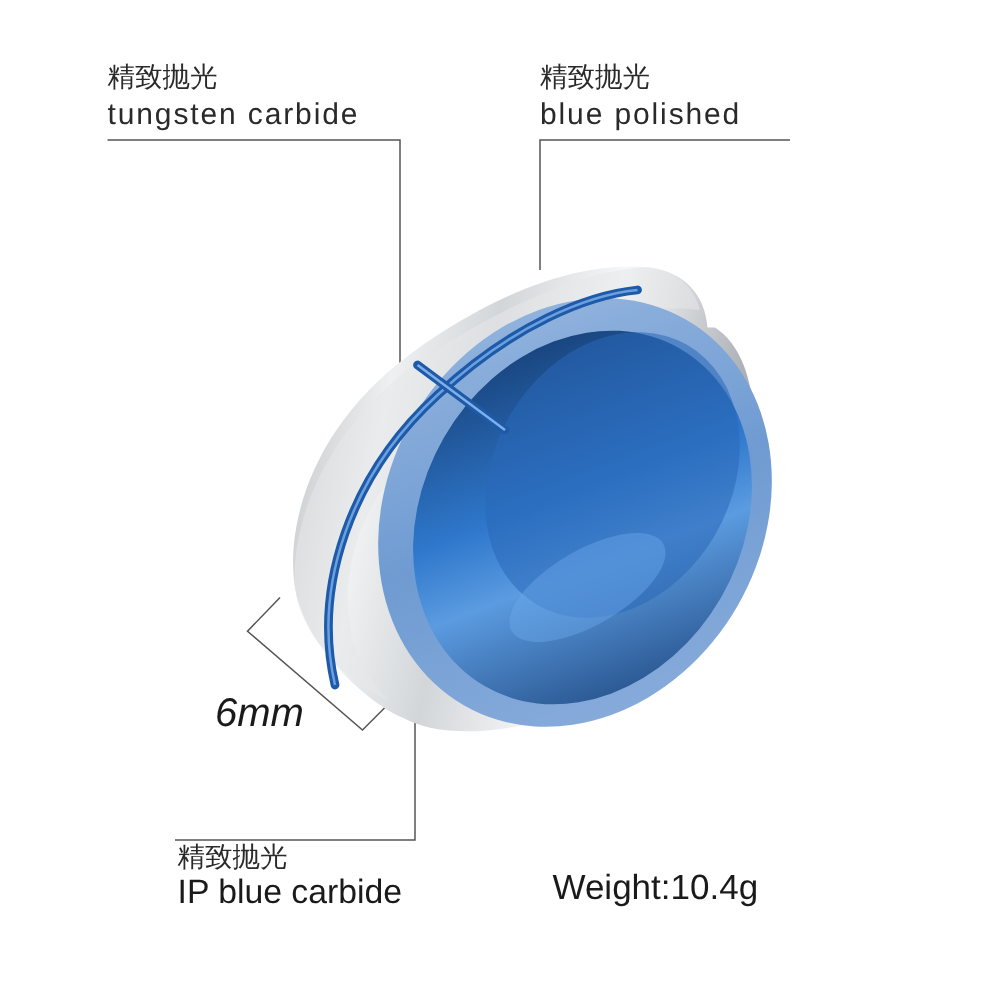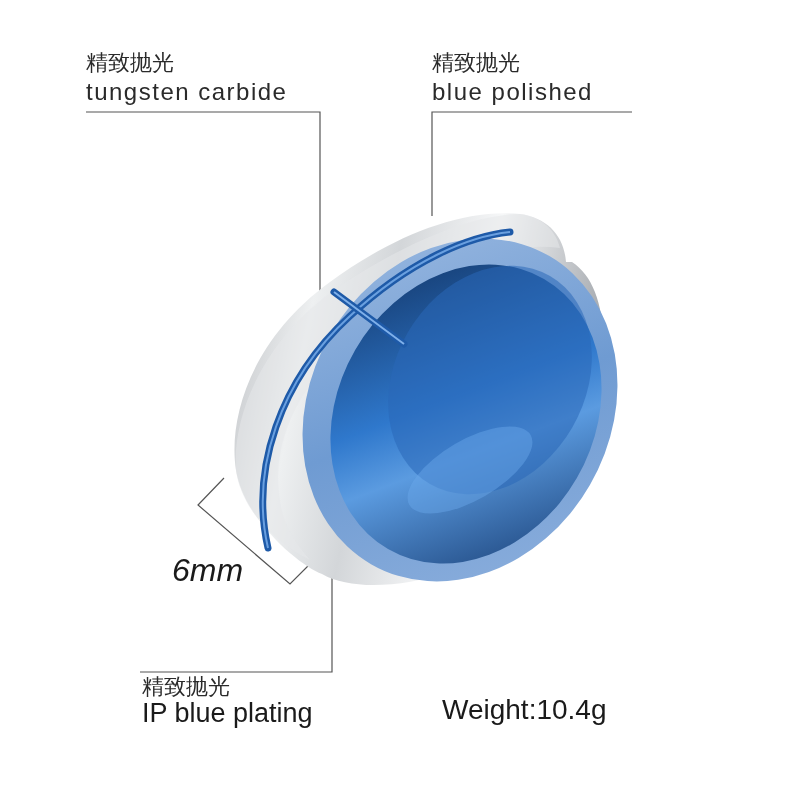--- a/index.html
+++ b/index.html
@@ -69,15 +69,15 @@
 
 <div class="label cn" style="left:86px; top:52px;">精致抛光</div>
 <div class="label en" style="left:86px; top:80px;">tungsten carbide</div>
 
 <div class="label cn" style="left:432px; top:52px;">精致抛光</div>
 <div class="label en" style="left:432px; top:80px;">blue polished</div>
 
 <div class="label dim" style="left:172px; top:554px;font-style:italic;">6mm</div>
 
 <div class="label cn" style="left:142px; top:676px;">精致抛光</div>
-<div class="label en-bottom" style="left:142px; top:700px;">IP blue plating</div>
+<div class="label en-bottom" style="left:142px; top:700px;">IP blue carbide</div>
 
 <div class="label weight" style="left:442px; top:696px;">Weight:10.4g</div>
 
 </body></html>

